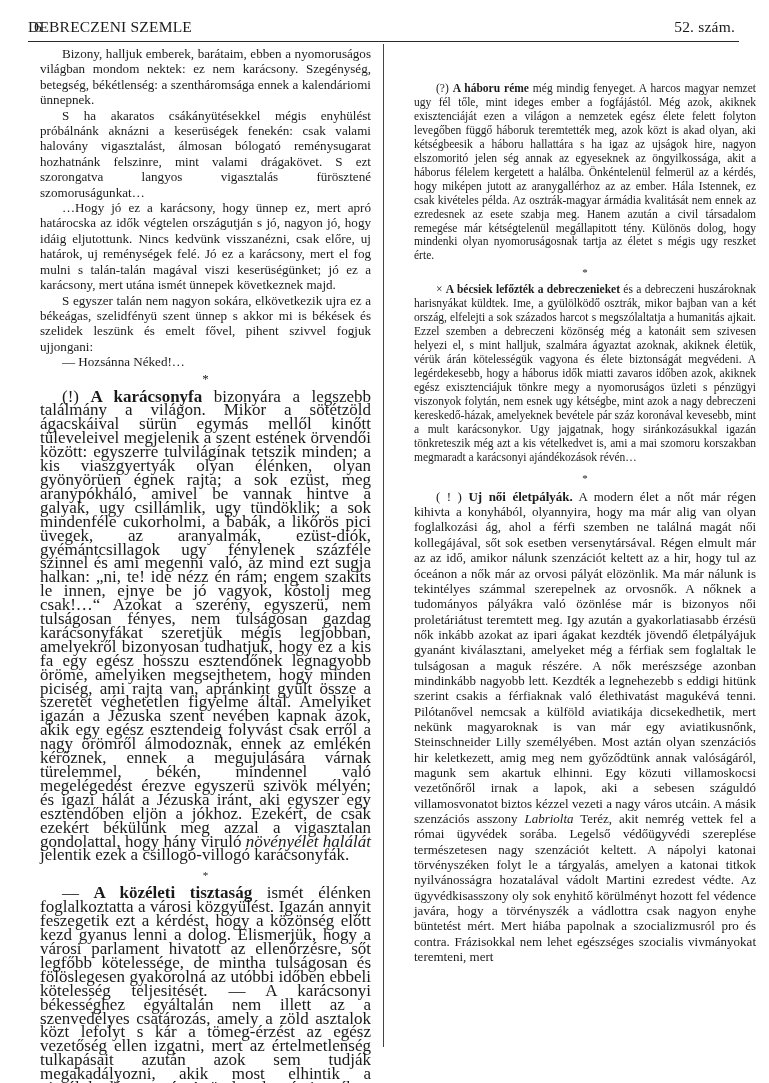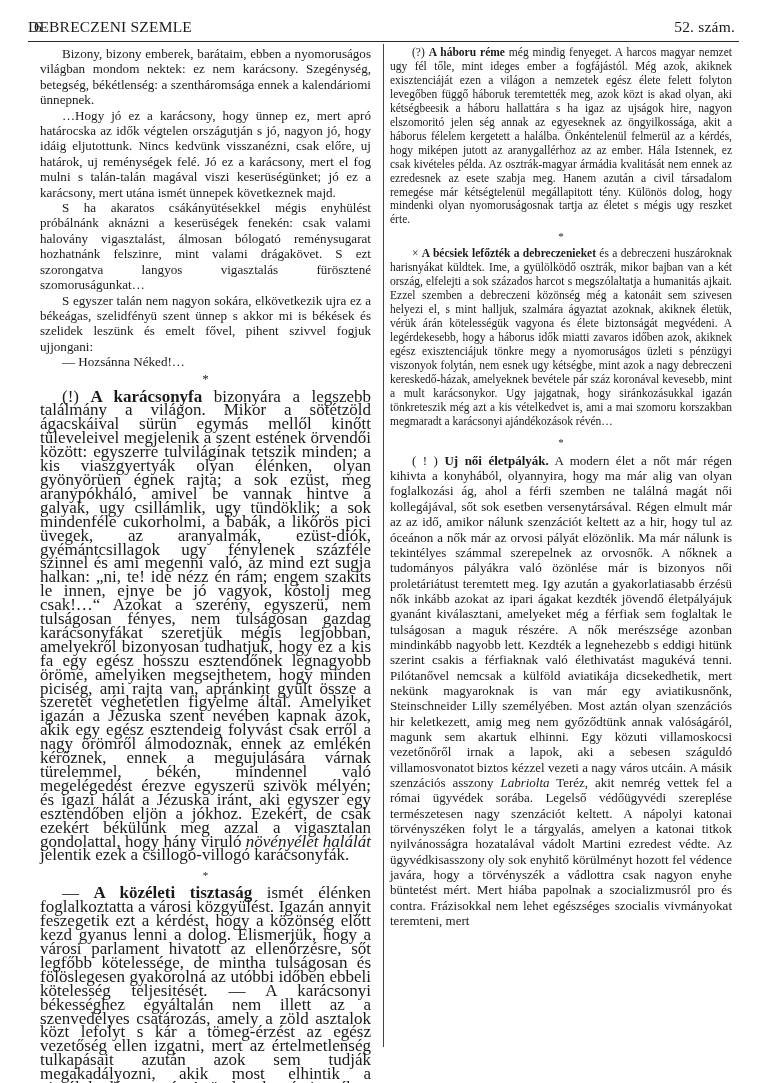--- a/index.html
+++ b/index.html
@@ -21,21 +21,21 @@
   }
   .col-divider {
     position: absolute; left: 383px; top: 44px; bottom: 36px; width: 0;
     border-left: 1px solid #444;
   }
   .col {
     position: absolute; top: 46px; text-align: justify;
     hyphens: manual;
   }
   .col.left { left: 40px; width: 331px; }
-  .col.right { left: 390px; width: 342px; }
+  .col.right { left: 414px; width: 342px; margin-top: 36px; }
 
   p { margin: 0; text-indent: 22px; }
   .lg { font-size: 13.1px; line-height: 15.4px; }
   .sm { font-size: 17px; line-height: 13.9px; }
   .rlg { font-size: 13px; line-height: 15.35px; }
   .rsm { font-size: 11.5px; line-height: 13.95px; }
   .dash-line { text-indent: 22px; }
   .star { text-align: center; text-indent: 0; font-size: 13px; line-height: 14px; margin: 2px 0 4px; }
   .star.small { font-size: 11px; }
   b { font-weight: bold; }
@@ -47,23 +47,23 @@
 <div class="header">
   <span class="pg">6</span>
   <div class="title">DEBRECZENI SZEMLE</div>
   <span class="issue">52. szám.</span>
 </div>
 <div class="header-rule"></div>
 <div class="col-divider"></div>
 
 <div class="col left">
   <div class="lg">
-    <p>Bizony, bizony emberek, barátaim, ebben a nyomoruságos világban mondom nektek: ez nem karácsony. Szegénység, betegség, békétlenség: a szentháromsága ennek a kalendáriomi ünnepnek.</p>
+    <p>Bizony, halljuk emberek, barátaim, ebben a nyomoruságos világban mondom nektek: ez nem karácsony. Szegénység, betegség, békétlenség: a szentháromsága ennek a kalendáriomi ünnepnek.</p>
+    <p>S ha akaratos csákányütésekkel mégis enyhülést próbálnánk aknázni a keserüségek fenekén: csak valami halovány vigasztalást, álmosan bólogató reménysugarat hozhatnánk felszinre, mint valami drágakövet. S ezt szorongatva langyos vigasztalás fürösztené szomoruságunkat…</p>
     <p>…Hogy jó ez a karácsony, hogy ünnep ez, mert apró határocska az idők végtelen országutján s jó, nagyon jó, hogy idáig eljutottunk. Nincs kedvünk visszanézni, csak előre, uj határok, uj reménységek felé. Jó ez a karácsony, mert el fog mulni s talán-talán magával viszi keserüségünket; jó ez a karácsony, mert utána ismét ünnepek következnek majd.</p>
-    <p>S ha akaratos csákányütésekkel mégis enyhülést próbálnánk aknázni a keserüségek fenekén: csak valami halovány vigasztalást, álmosan bólogató reménysugarat hozhatnánk felszinre, mint valami drágakövet. S ezt szorongatva langyos vigasztalás fürösztené szomoruságunkat…</p>
     <p>S egyszer talán nem nagyon sokára, elkövetkezik ujra ez a békeágas, szelidfényü szent ünnep s akkor mi is békések és szelidek leszünk és emelt fővel, pihent szivvel fogjuk ujjongani:</p>
     <p class="dash-line">— Hozsánna Néked!…</p>
   </div>
   <div class="star">*</div>
 
   <div class="sm">
     <p>
       <span>(!)</span>
       <b>A karácsonyfa</b><span> bizonyára a legszebb találmány a világon. Mikor a sötétzöld ágacskáival sürün egymás mellől kinőtt tüleveleivel megjelenik a szent estének örvendői között: egyszerre tulvilágínak tetszik minden; a kis viaszgyertyák olyan élénken, olyan gyönyörüen égnek rajta; a sok ezüst, meg aranypókháló, amivel be vannak hintve a galyak, ugy csillámlik, ugy tündöklik; a sok mindenféle cukorholmi, a babák, a likőrös pici üvegek, az aranyalmák, ezüst-diók, gyémántcsillagok ugy fénylenek százféle szinnel és ami megenni való, az mind ezt sugja halkan: „ni, te! ide nézz én rám; engem szakits le innen, ejnye be jó vagyok, kóstolj meg csak!…“ Azokat a szerény, egyszerü, nem tulságosan fényes, nem tulságosan gazdag karácsonyfákat szeretjük mégis legjobban, amelyekről bizonyosan tudhatjuk, hogy ez a kis fa egy egész hosszu esztendőnek legnagyobb öröme, amelyiken megsejthetem, hogy minden piciség, ami rajta van, apránkint gyült össze a szeretet véghetetlen figyelme által. Amelyiket igazán a Jézuska szent nevében kapnak azok, akik egy egész esztendeig folyvást csak erről a nagy örömről álmodoznak, ennek az emlékén kérőznek, ennek a megujulására várnak türelemmel, békén, mindennel való megelégedést érezve egyszerü szivök mélyén; és igazi hálát a Jézuska iránt, aki egyszer egy esztendőben eljön a jókhoz. Ezekért, de csak ezekért békülünk meg azzal a vigasztalan gondolattal, hogy hány viruló </span><i>növényélet halálát</i><span> jelentik ezek a csillogó-villogó karácsonyfák.</span>
     </p>

